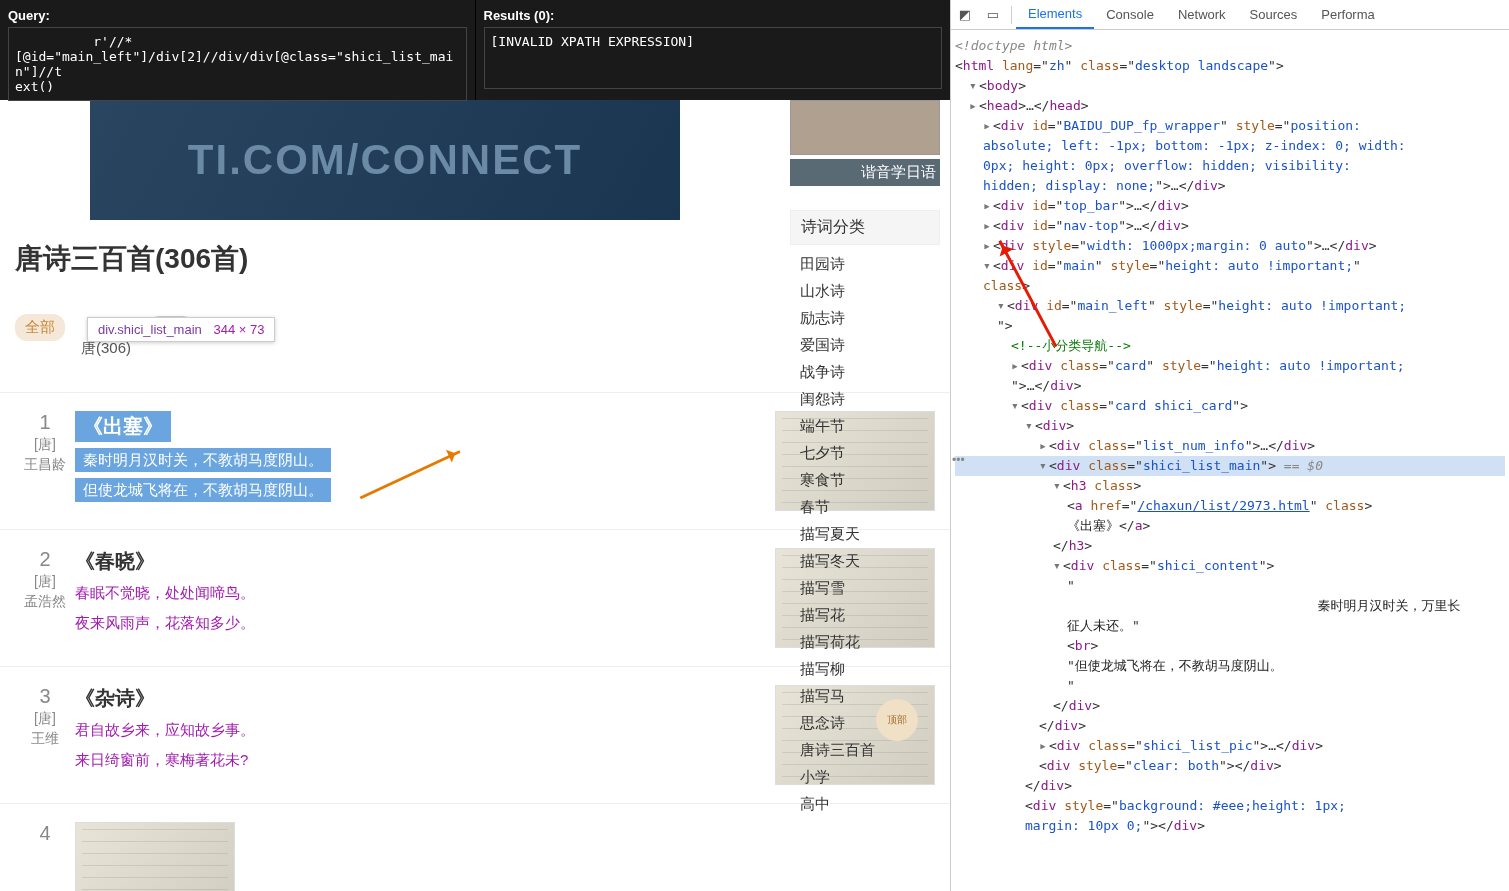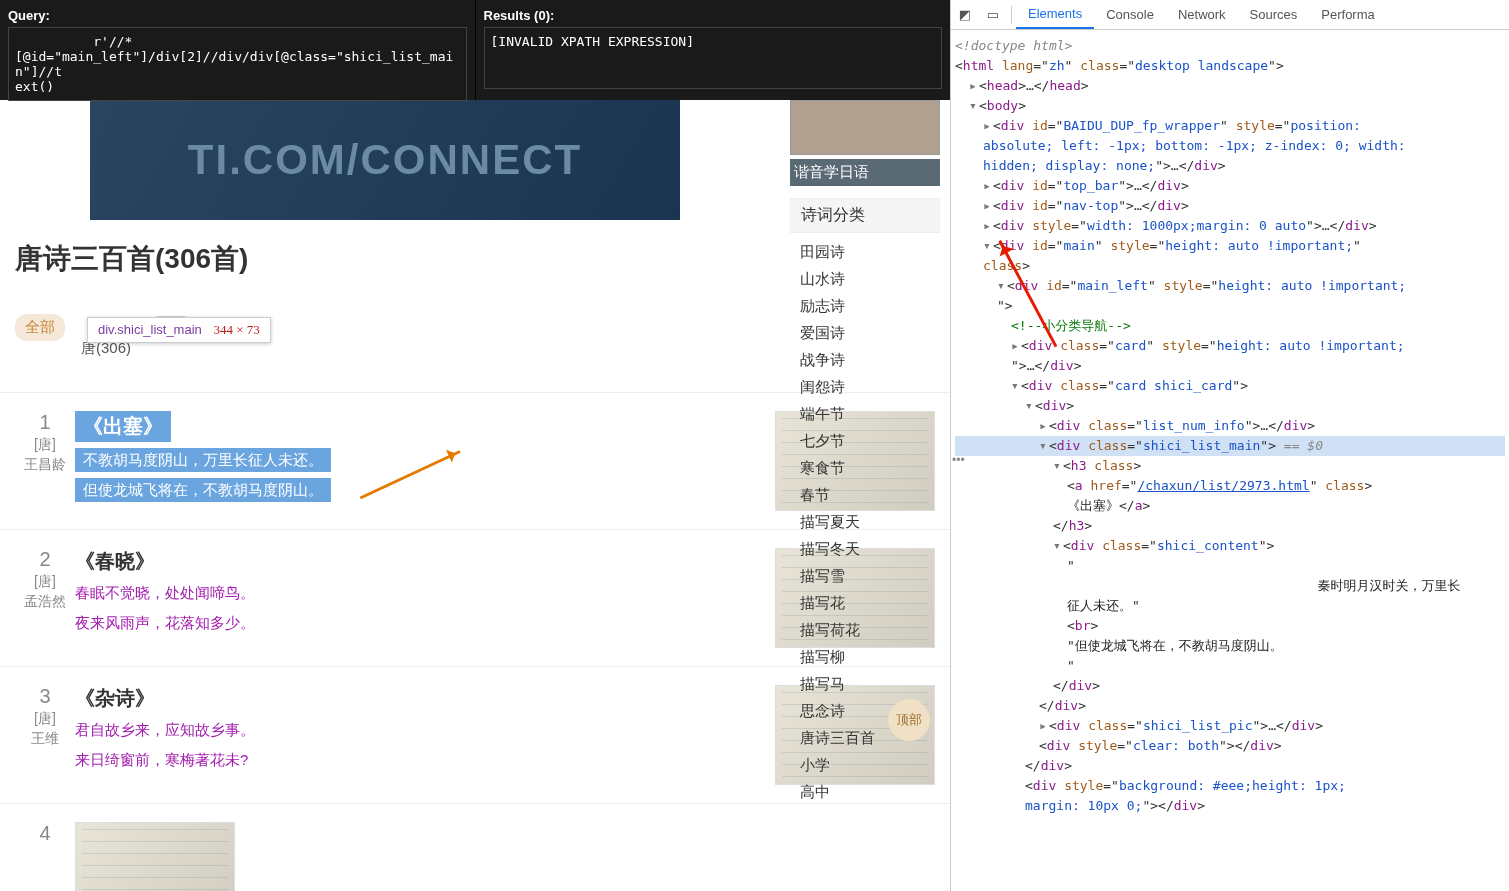--- a/index.html
+++ b/index.html
@@ -22,21 +22,21 @@
 .title { margin: 20px 0 0 15px; font-size: 28px; font-weight: bold; color: #333; }
 .filter-row { margin: 15px 0 0 15px; display: flex; align-items: center; gap: 6px; position: relative; }
 .chip { padding: 4px 10px; border-radius: 12px; font-size: 15px; }
 .chip.all { background: #f5e8d8; color: #c78a3a; }
 .chip.tang { color: #555; margin-top: 42px; }
 .expand-btn { border: 1px solid #ccc; border-radius: 12px; padding: 2px 10px; font-size: 13px; }
 
 
 .tooltip { position: absolute; top: 24px; left: 72px; background: #fff; border: 1px solid #ccc; padding: 4px 10px; font-size: 13px; box-shadow: 0 1px 4px rgba(0,0,0,0.2); white-space: nowrap; }
 .tooltip .sel { color: #7a3aa2; }
-.tooltip .dim { color: #b91c1c; margin-left: 8px; font-family: Liberation Serif, serif; }
+.tooltip .dim { color: #a21caf; margin-left: 8px; }
 
 .poem-list { margin-top: 30px; }
 .poem { display: flex; border-top: 1px solid #eee; padding: 18px 0 18px 15px; }
 .poem-left { width: 60px; text-align: center; color: #888; }
 .poem-num { font-size: 20px; color: #888; }
 .poem-dyn, .poem-author { font-size: 14px; color: #888; margin-top: 2px; }
 .poem-mid { flex: 1; padding-right: 20px; display:flex; flex-direction:column; align-items:flex-start; }
 .poem-title { font-size: 20px; font-weight: bold; color: #333; }
 .poem-line { font-size: 15px; color: #a21caf; margin-top: 6px; line-height: 1.6; }
 .poem-img { width: 160px; height: 100px; background: linear-gradient(135deg,#e8e4d8,#d0ccc0); border: 1px solid #ddd; margin-right: 15px; position: relative; }
@@ -44,27 +44,27 @@
 .poem.hl .poem-title { background: #6aa5e0; color: #fff; padding: 2px 8px; }
 .poem.hl .poem-line { background: #6aa5e0; color: #fff; padding: 0 8px; }
 
 
 .arrow1 { position: absolute; top: 450px; left: 350px; width: 110px; height: 3px; background: #e67a00; transform: rotate(-25deg); transform-origin: right center; }
 .arrow1::after { content:""; position:absolute; right:-2px; top:-6px; border: 7px solid transparent; border-left-color:#e67a00; }
 
 
 .sidebar { position: absolute; top: 100px; right: 10px; width: 150px; }
 .side-ad { height: 55px; background: #b0a090; border:1px solid #999; margin-bottom:4px; }
-.side-ad-label { background: #5a6a75; color: #fff; text-align: left; padding: 4px; font-size: 15px; margin-bottom:12px; }
+.side-ad-label { background: #5a6a75; color: #fff; text-align: right; padding: 4px; font-size: 15px; margin-bottom:24px; }
 .side-head { background: #f5f5f5; padding: 6px 10px; font-size: 16px; border: 1px solid #eee; }
 .side-cats { padding: 6px 10px; }
 .side-cats a { display: block; color: #333; font-size: 15px; padding: 4px 0; text-decoration: none; }
 
 
-.top-btn { position: absolute; bottom: 150px; right: 20px; width: 42px; height: 42px; border-radius: 50%; background: #f0e0c5; color: #a07030; font-size: 13px; display:flex; align-items:center; justify-content:center; }
+.top-btn { position: absolute; bottom: 150px; right: 32px; width: 42px; height: 42px; border-radius: 50%; background: #f0e0c5; color: #a07030; font-size: 10px; display:flex; align-items:center; justify-content:center; }
 
 
 .dt-tabs { display:flex; align-items:center; border-bottom:1px solid #ccc; height:30px; font-size:13px; color:#555; }
 .dt-icon { width:28px; text-align:center; }
 .dt-tab { padding: 0 12px; height:100%; display:flex; align-items:center; }
 .dt-tab.active { color:#1a73e8; border-bottom:2px solid #1a73e8; }
 .dom { flex:1; overflow:auto; font-family: Menlo, Consolas, monospace; font-size:13px; line-height:20px; padding: 6px 4px; color:#333; }
 .dom .i1{padding-left:14px}.dom .i2{padding-left:28px}.dom .i3{padding-left:42px}.dom .i4{padding-left:56px}.dom .i5{padding-left:70px}.dom .i6{padding-left:84px}.dom .i7{padding-left:98px}.dom .i8{padding-left:112px}
 .tg{color:#8a1a8a}.an{color:#a05a1a}.av{color:#1a52c8}.cm{color:#0a7a0a}.gr{color:#888;font-style:italic}.tx{color:#222}
 .dom .row{white-space:nowrap;}
@@ -98,21 +98,21 @@
 
       <div class="poem-list" id="poem-list">
           <div class="poem hl">
     <div class="poem-left">
       <div class="poem-num">1</div>
       <div class="poem-dyn">[唐]</div>
       <div class="poem-author">王昌龄</div>
     </div>
     <div class="poem-mid">
       <div class="poem-title">《出塞》</div>
-      <div class="poem-line">不教胡马度阴山，万里长征人未还。</div>
+      <div class="poem-line">秦时明月汉时关，不教胡马度阴山。</div>
               <div class="poem-line">但使龙城飞将在，不教胡马度阴山。</div>
     </div>
     <div class="poem-img"></div>
           </div>
           <div class="poem">
     <div class="poem-left">
       <div class="poem-num">2</div>
       <div class="poem-dyn">[唐]</div>
       <div class="poem-author">孟浩然</div>
     </div>
@@ -203,24 +203,25 @@
           <div class="dt-tab active">Elements</div>
           <div class="dt-tab">Console</div>
           <div class="dt-tab">Network</div>
           <div class="dt-tab">Sources</div>
           <div class="dt-tab">Performa</div>
         </div>
     </div>
     <div class="dom" id="dom-tree">
         <div class="row i0"><span class="gr">&lt;!doctype html&gt;</span></div>
         <div class="row i0">&lt;<span class="tg">html</span> <span class="an">lang</span>="<span class="av">zh</span>" <span class="an">class</span>="<span class="av">desktop landscape</span>"&gt;</div>
+        <div class="row i1"><span class="tri">▾</span>&lt;<span class="tg">body</span>&gt;</div>
         <div class="row i1"><span class="tri">▸</span>&lt;<span class="tg">head</span>&gt;…&lt;/<span class="tg">head</span>&gt;</div>
-        <div class="row i1"><span class="tri">▾</span>&lt;<span class="tg">body</span>&gt;</div>
         <div class="row i2"><span class="tri">▸</span>&lt;<span class="tg">div</span> <span class="an">id</span>="<span class="av">BAIDU_DUP_fp_wrapper</span>" <span class="an">style</span>="<span class="av">position: </span></div>
         <div class="row i2"><span class="av">absolute; left: -1px; bottom: -1px; z-index: 0; width: </span></div>
+        <div class="row i2"><span class="av">0px; height: 0px; overflow: hidden; visibility: </span></div>
         <div class="row i2"><span class="av">hidden; display: none;</span>"&gt;…&lt;/<span class="tg">div</span>&gt;</div>
         <div class="row i2"><span class="tri">▸</span>&lt;<span class="tg">div</span> <span class="an">id</span>="<span class="av">top_bar</span>"&gt;…&lt;/<span class="tg">div</span>&gt;</div>
         <div class="row i2"><span class="tri">▸</span>&lt;<span class="tg">div</span> <span class="an">id</span>="<span class="av">nav-top</span>"&gt;…&lt;/<span class="tg">div</span>&gt;</div>
         <div class="row i2"><span class="tri">▸</span>&lt;<span class="tg">div</span> <span class="an">style</span>="<span class="av">width: 1000px;margin: 0 auto</span>"&gt;…&lt;/<span class="tg">div</span>&gt;</div>
         <div class="row i2"><span class="tri">▾</span>&lt;<span class="tg">div</span> <span class="an">id</span>="<span class="av">main</span>" <span class="an">style</span>="<span class="av">height: auto !important;</span>" </div>
         <div class="row i2"><span class="an">class</span>&gt;</div>
         <div class="row i3"><span class="tri">▾</span>&lt;<span class="tg">div</span> <span class="an">id</span>="<span class="av">main_left</span>" <span class="an">style</span>="<span class="av">height: auto !important;</span></div>
         <div class="row i3">"&gt;</div>
         <div class="row i4"><span class="cm">&lt;!--小分类导航--&gt;</span></div>
         <div class="row i4"><span class="tri">▸</span>&lt;<span class="tg">div</span> <span class="an">class</span>="<span class="av">card</span>" <span class="an">style</span>="<span class="av">height: auto !important;</span></div>

